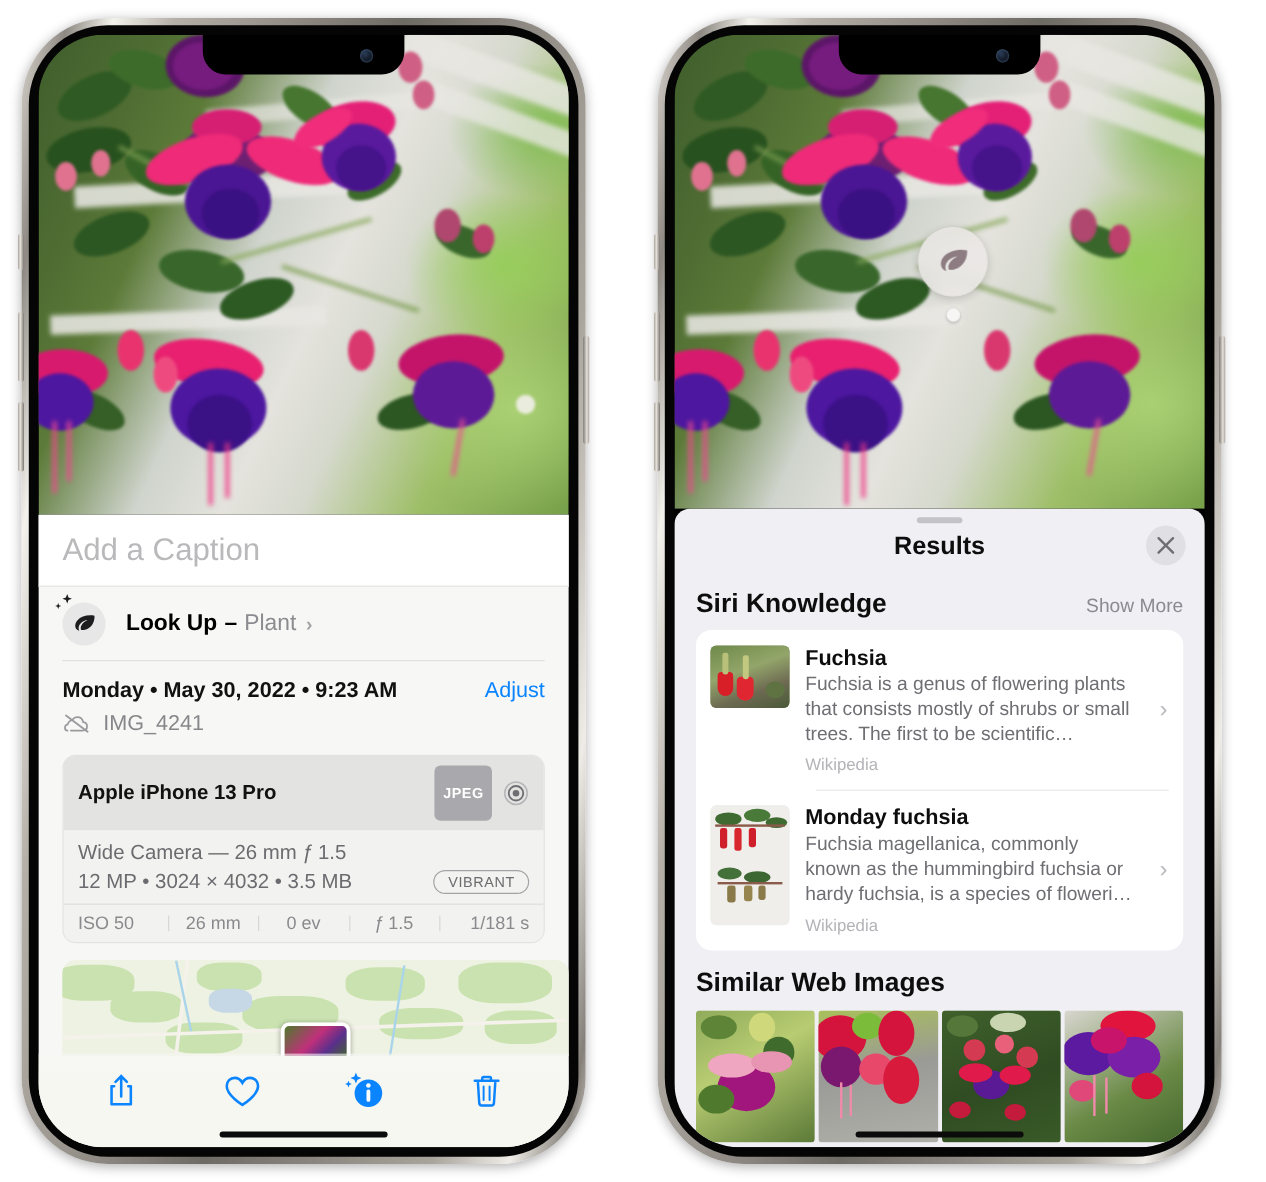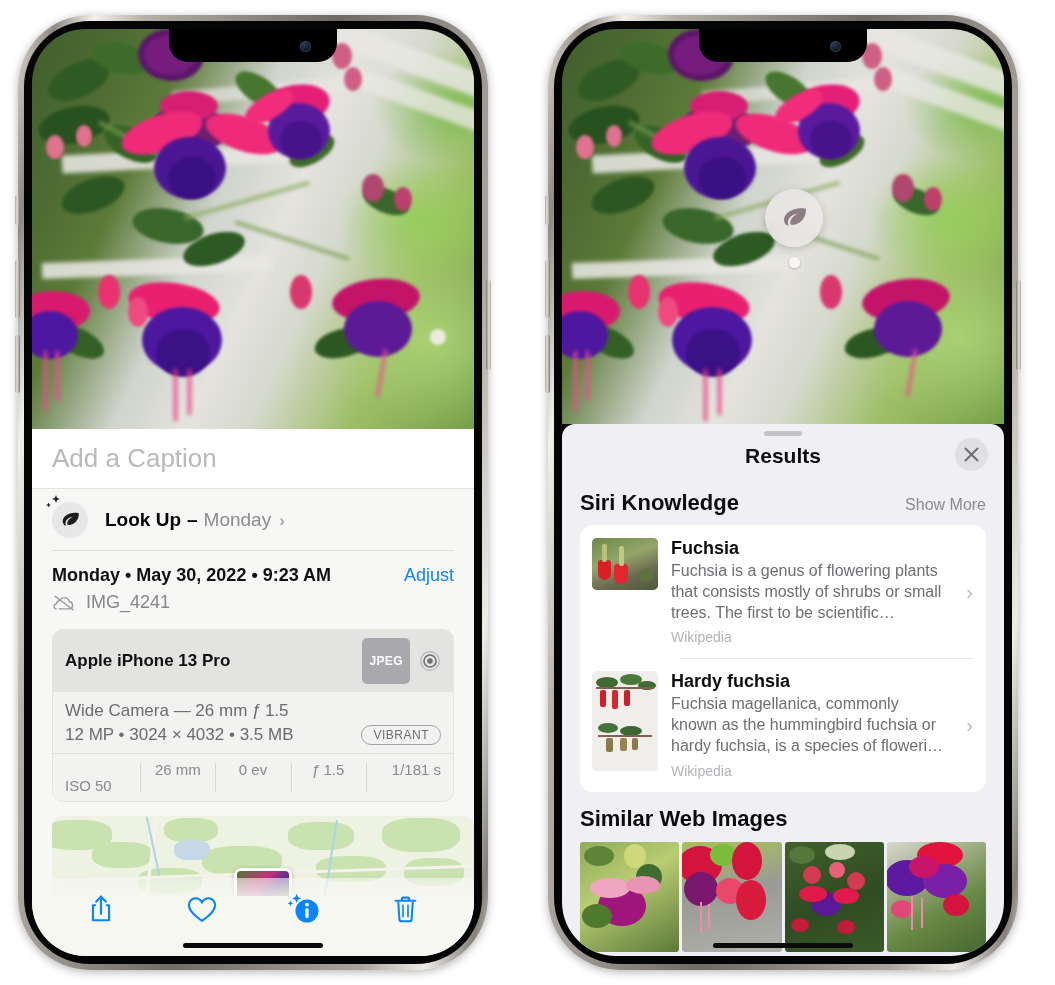--- a/index.html
+++ b/index.html
@@ -118,21 +118,21 @@
     margin-top:4px; }
   .exif-size{ font-size:17px; color:#6c6c70; }
   .pill-vibrant{ border:1px solid #a3a3a7; color:#6c6c70; font-size:12px;
     letter-spacing:.5px; padding:2px 11px; border-radius:10px; }
   .exif-foot{ background:#f2f2f0; border-top:1px solid #dedede;
     display:flex; padding:7px 12px; }
   .exif-cell{ flex:1; text-align:center; font-size:15px; color:#8a8a8e;
     position:relative; }
   .exif-cell + .exif-cell:before{ content:''; position:absolute; left:0; top:2px;
     bottom:2px; width:1px; background:#d7d7d7; }
-  .exif-cell:first-child{ text-align:left;margin-top:16px; }
+  .exif-cell:first-child{ text-align:left; }
   .exif-cell:last-child{ text-align:right; }
 
   .map{ margin:14px 0 0 20px; height:80px; border-top-left-radius:11px;
     border-top-right-radius:11px; overflow:hidden; position:relative;
     background:#eef2e2; }
   .mpatch{ position:absolute; border-radius:40%; background:#c9e2b0; }
   .mroad{ position:absolute; background:#f4f2ea; }
   .mriver{ position:absolute; background:#a9d4ea; }
   .mpin{ position:absolute; left:50%; transform:translateX(-50%); bottom:-6px;
     width:58px; height:34px; border-radius:7px; border:3px solid #fff;
@@ -286,21 +286,21 @@
               <path d="M13 1l1.1 2.9L17 5l-2.9 1.1L13 9l-1.1-2.9L9 5l2.9-1.1z" fill="#1d1d1f"></path>
               <path d="M5.5 8.5l.7 1.8 1.8.7-1.8.7-.7 1.8-.7-1.8L3 11l1.8-.7z" fill="#1d1d1f"></path>
             </svg>
             <svg width="22" height="22" viewBox="0 0 24 24">
               <path d="M21.5 4.5c-6 -1.2 -12.2 .6 -15.4 4 -2.6 2.8 -2.6 6.6 -.6 8.6 .6 .6 1.4 1 2.2 1.1 -1.2 -2.4 -.6 -5.2 1.6 -7.2 1.6 -1.5 3.8 -2.3 6 -2.6 -2.2 1 -4.2 2.5 -5.4 4.4 -1 1.6 -1.2 3.4 -.4 4.6 4.4 .6 9 -2.2 11 -6.8 .9 -2 1.2 -4.1 1 -6.1z" fill="#1d1d1f"></path>
             </svg>
           </div>
           <div class="lookup-text">
             <span>Look Up</span>
             <span>–</span>
-            <span class="lookup-sub">Monday</span>
+            <span class="lookup-sub">Plant</span>
             <span class="chev-sm">›</span>
           </div>
         </div>
 
         <div class="meta-row">
           <div class="meta-line1">
             <span class="meta-date">Monday • May 30, 2022 • 9:23 AM</span>
             <span class="meta-adjust">Adjust</span>
           </div>
           <div class="meta-line2">
@@ -520,21 +520,21 @@
               <div class="tiny" style="left:20px;top:19px;width:6px;height:19px;background:#d8262f;border-radius:2px;"></div>
               <div class="tiny" style="left:32px;top:19px;width:6px;height:16px;background:#cf1f2a;border-radius:2px;"></div>
               <div class="tiny" style="left:6px;top:52px;width:20px;height:10px;background:#44703a;border-radius:50%;"></div>
               <div class="tiny" style="left:28px;top:55px;width:22px;height:10px;background:#3c6632;border-radius:50%;"></div>
               <div style="position:absolute;left:6px;top:64px;width:54px;height:2px;background:#8a5a4a;"></div>
               <div class="tiny" style="left:14px;top:67px;width:7px;height:14px;background:#8a7a4a;border-radius:2px;"></div>
               <div class="tiny" style="left:28px;top:67px;width:7px;height:13px;background:#97854f;border-radius:2px;"></div>
               <div class="tiny" style="left:40px;top:67px;width:6px;height:12px;background:#8a7a4a;border-radius:2px;"></div>
             </div>
             <div class="kn-txt">
-              <div class="kn-name">Hardy fuchsia</div>
+              <div class="kn-name">Monday fuchsia</div>
               <div class="kn-desc">Fuchsia magellanica, commonly known as the hummingbird fuchsia or hardy fuchsia, is a species of floweri…</div>
               <div class="kn-src">Wikipedia</div>
             </div>
             <span class="kn-chev">›</span>
           </div>
         </div>
 
         <div class="sec-head" style="padding-bottom:2px;">
           <span class="sec-title">Similar Web Images</span>
         </div>

